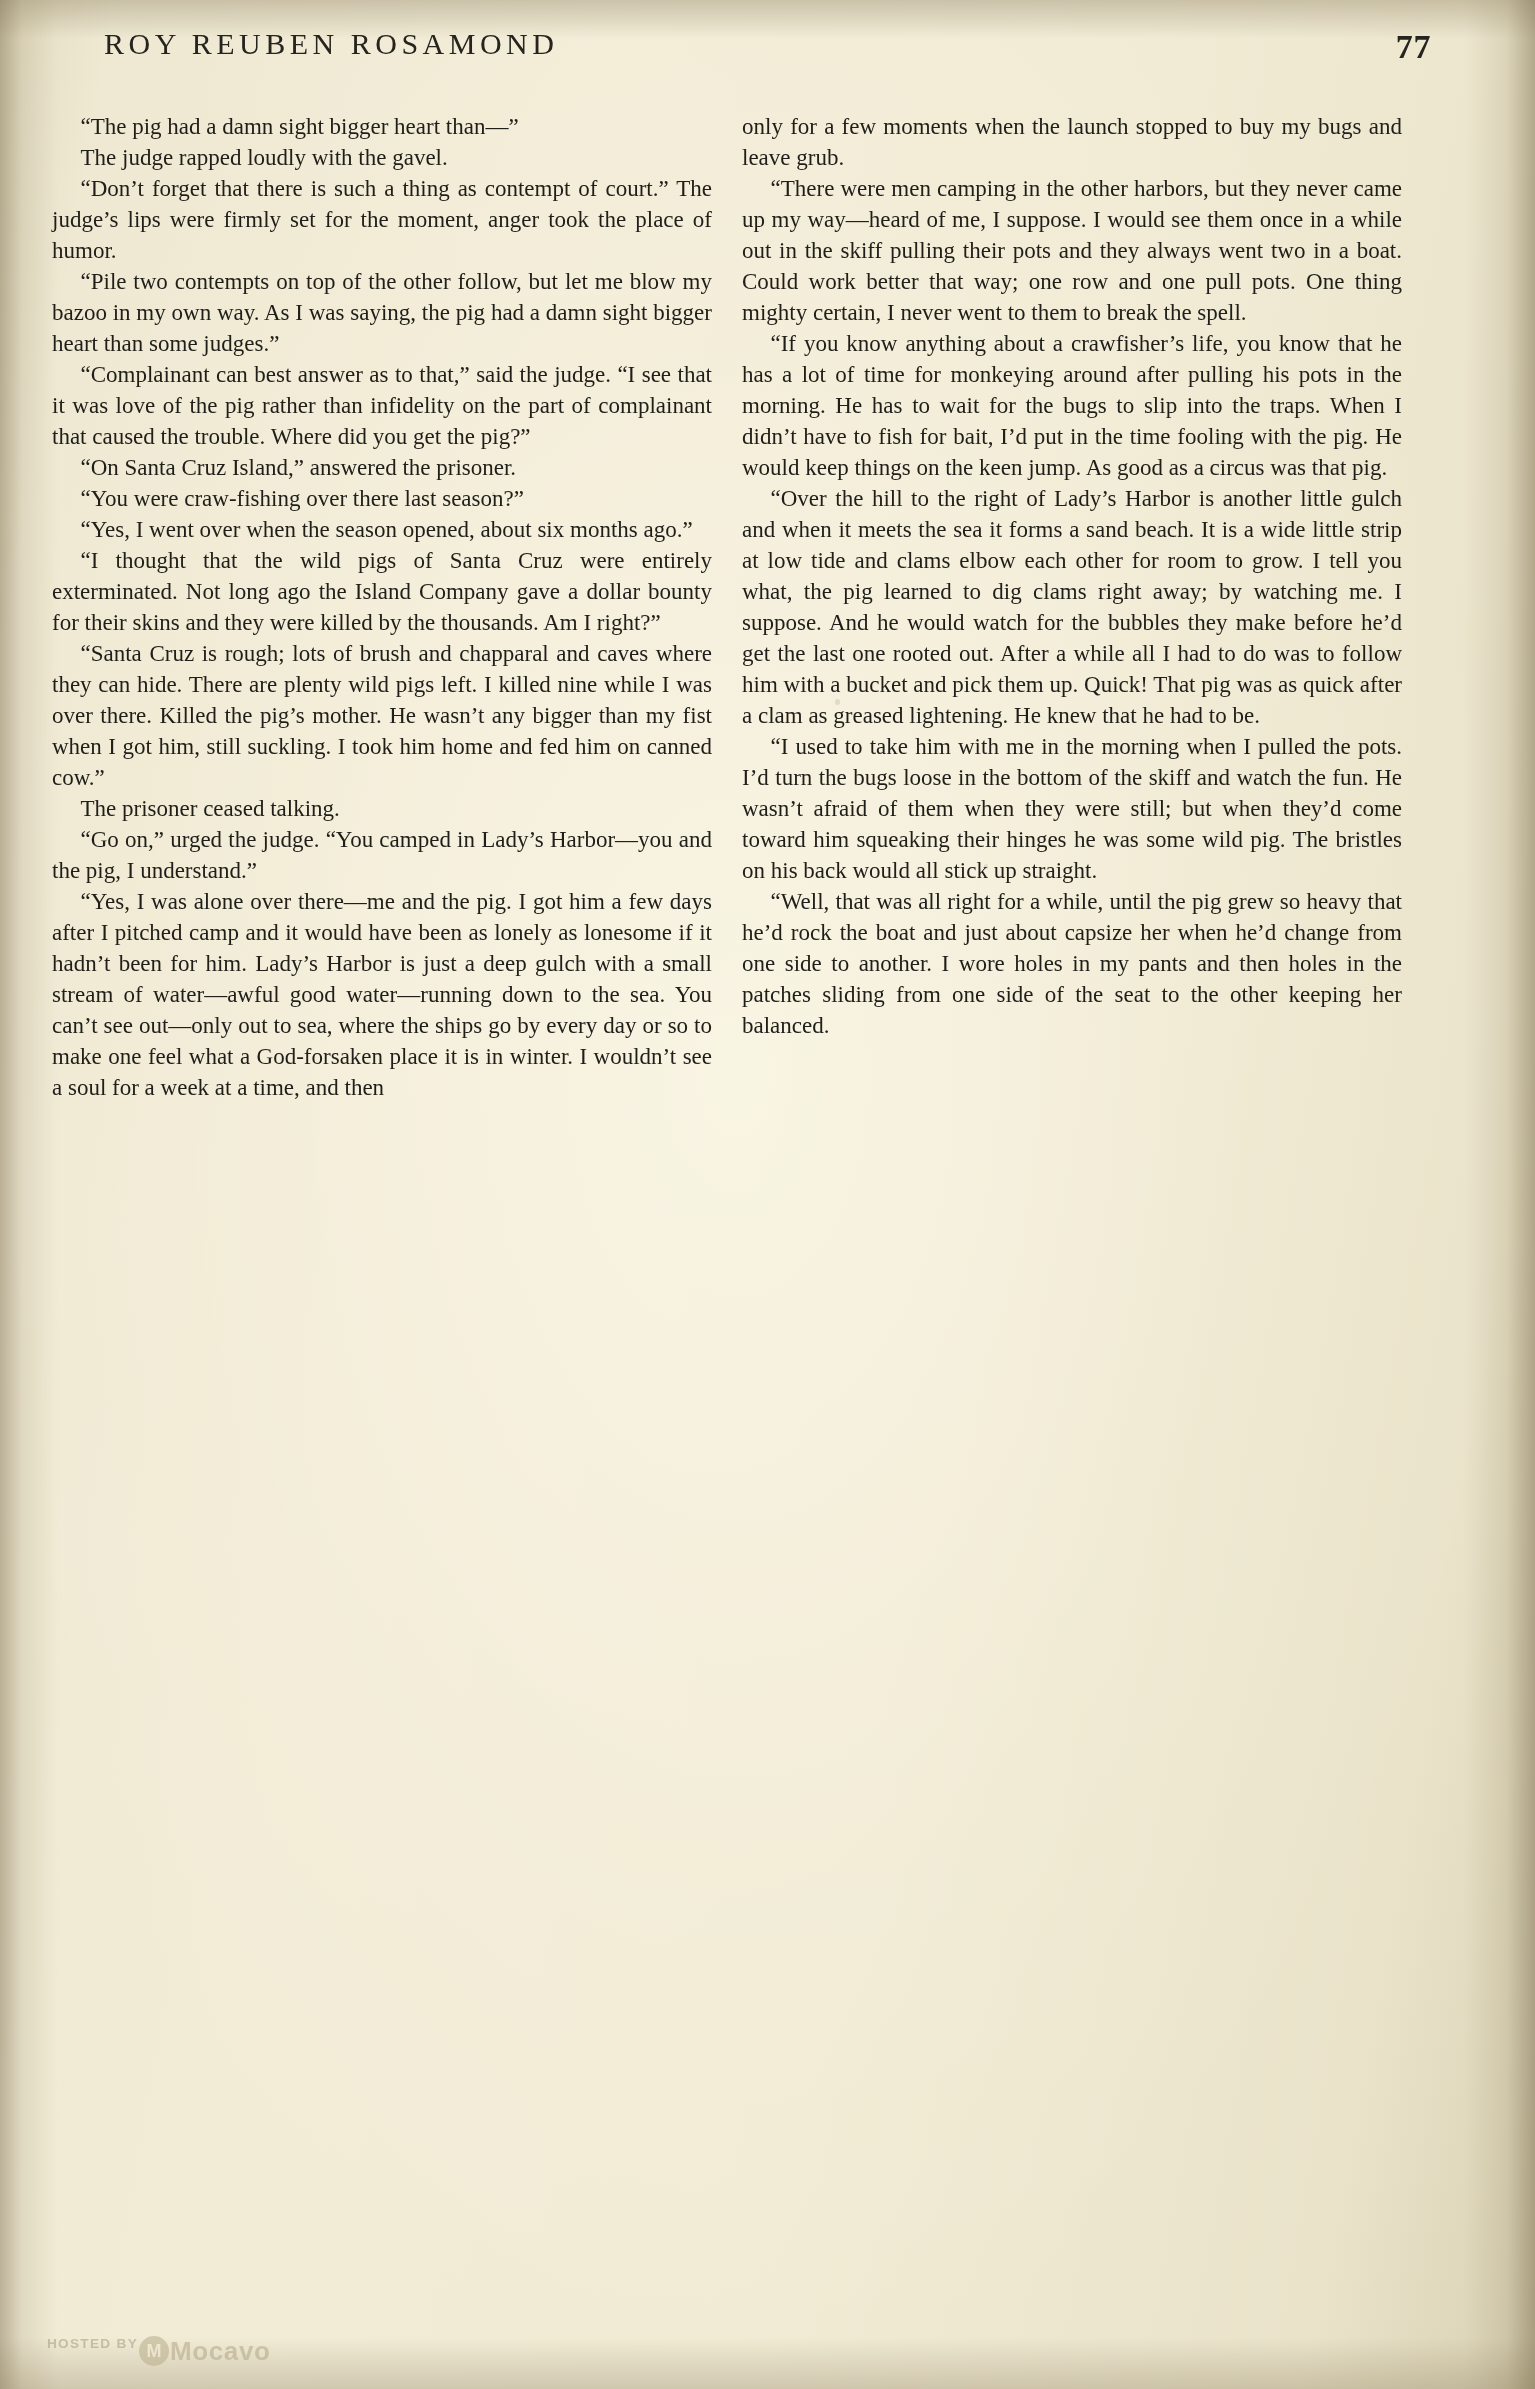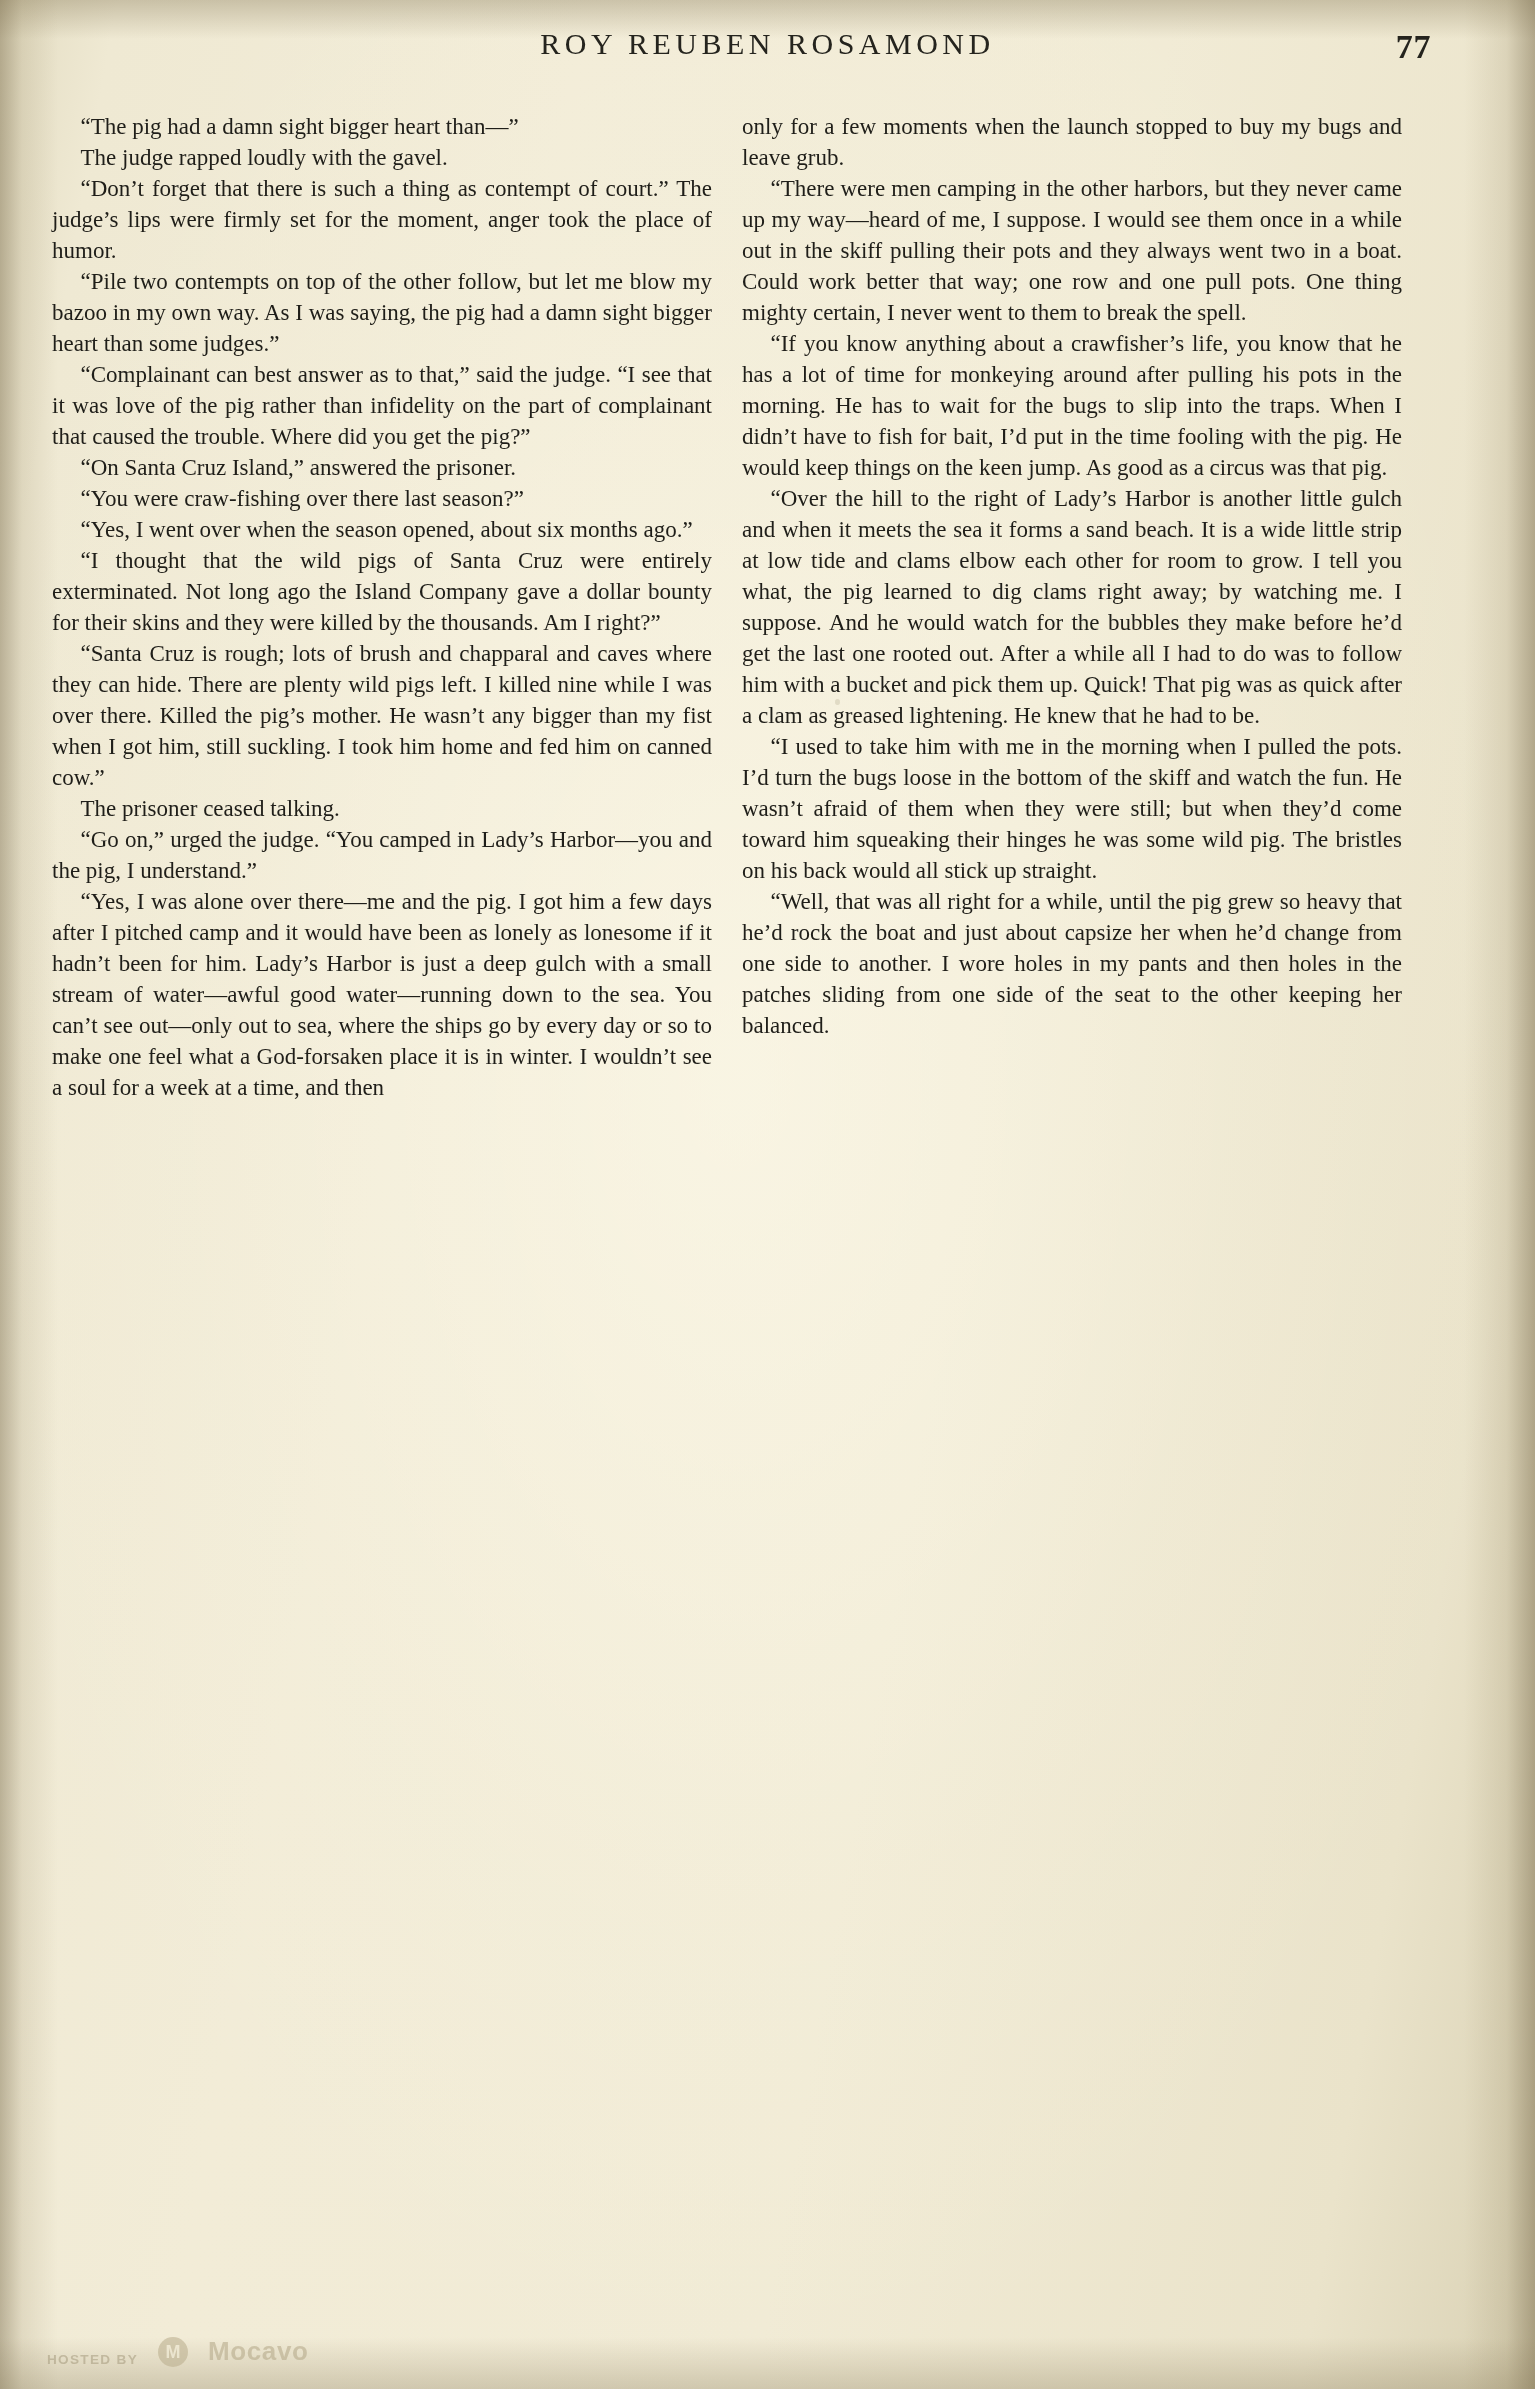--- a/index.html
+++ b/index.html
@@ -55,21 +55,20 @@
 
   
   .running-head {
     position: absolute;
     top: 27px;
     left: 104px;
     right: 104px;
     height: 45px;
     display: flex;
     align-items: baseline;
-    justify-content: center;
   }
   .running-title {
     font-size: 30px;
     letter-spacing: 4.5px;
     font-weight: normal;
     color: #25241e;
     white-space: nowrap;
   }
   .folio {
     position: absolute;
@@ -107,22 +106,22 @@
   .col p.noindent {
     text-indent: 0;
   }
 
   
   .footer-brand {
     position: absolute;
     left: 47px;
     bottom: 22px;
     display: flex;
-    align-items: flex-end;
-    gap: 20px;
+    align-items: flex-start;
+    gap: 1px;
     opacity: 0.55;
   }
   .hosted-by {
     font-family: "Liberation Sans", sans-serif;
     font-size: 13.6px;
     letter-spacing: 1.3px;
     font-weight: bold;
     color: #a69b7e;
   }
   .brand-badge {

